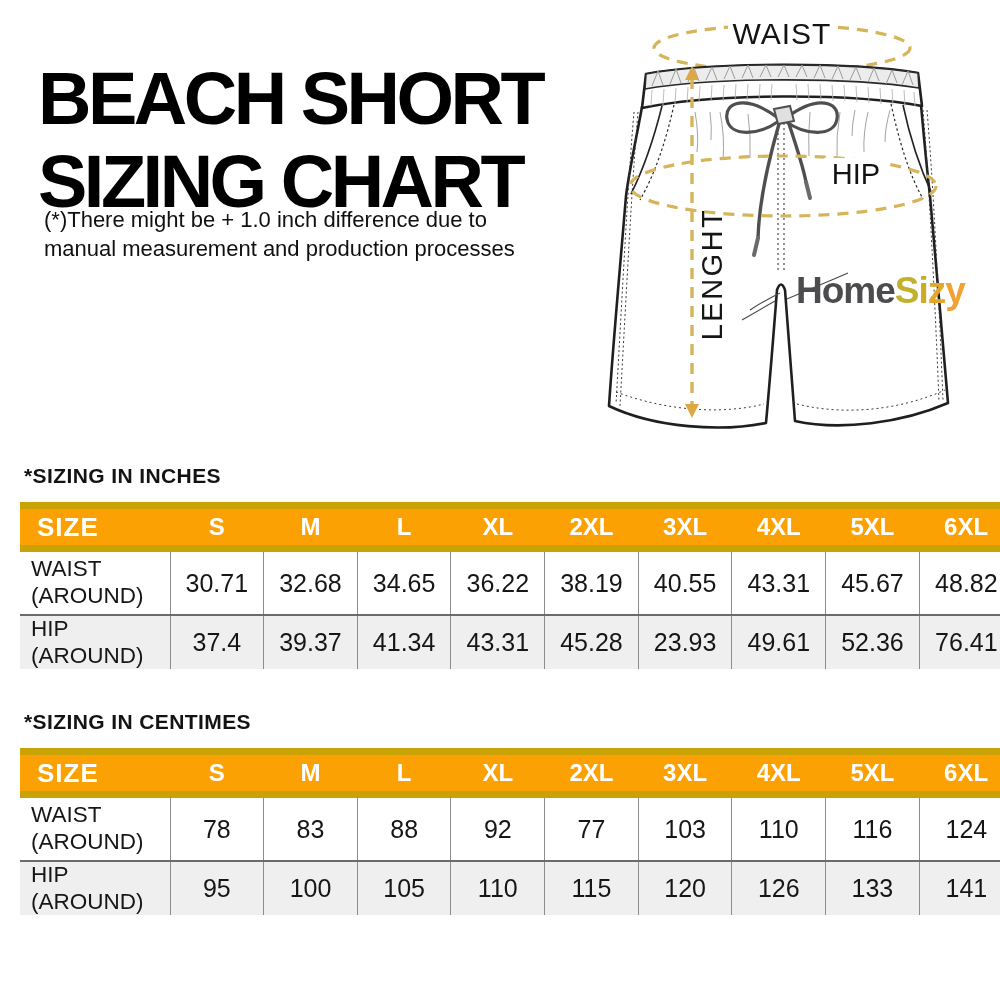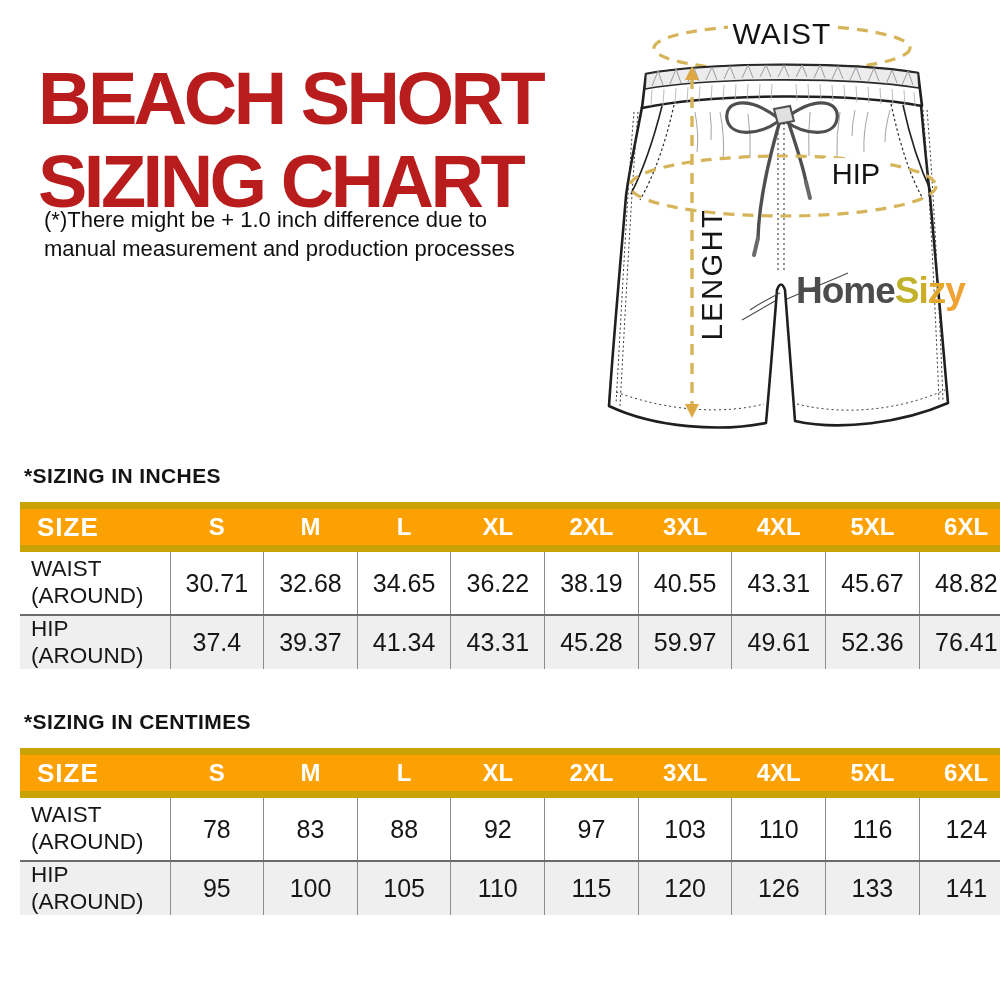--- a/index.html
+++ b/index.html
@@ -4,21 +4,21 @@
 <style>
   html,body{margin:0;padding:0;overflow:hidden;}
   body{
     width:1000px;height:1000px;position:relative;background:#ffffff;
     font-family:"Liberation Sans", sans-serif;
   }
   
   .title{
     position:absolute;left:38px;top:14px;
     font-size:74px;font-weight:bold;line-height:1.12;letter-spacing:-3.5px;
-    color:#b91c1c;white-space:nowrap;margin-top:44px;
+    color:#000000;white-space:nowrap;margin-top:44px;
   }
   .disclaimer{
     position:absolute;left:44px;top:184px;
     font-size:22px;line-height:1.3;color:#101010;
   }
   
   .shorts-figure{position:absolute;left:600px;top:0;width:400px;height:455px;margin:0;}
   
   .table-heading{
     position:absolute;left:24px;margin:0;
@@ -202,21 +202,21 @@
         <td>45.67</td>
         <td>48.82</td>
       </tr>
       <tr class="row-alt">
         <td class="label-col">HIP (AROUND)</td>
         <td>37.4</td>
         <td>39.37</td>
         <td>41.34</td>
         <td>43.31</td>
         <td>45.28</td>
-        <td>59.97</td>
+        <td>23.93</td>
         <td>49.61</td>
         <td>52.36</td>
         <td>76.41</td>
       </tr>
     </tbody>
   </table>
 
 <h2 class="table-heading" id="heading-cm">*SIZING IN CENTIMES</h2>
 <table class="size-table" id="table-cm">
     <colgroup>
@@ -245,21 +245,21 @@
         <th>6XL</th>
       </tr>
     </thead>
     <tbody>
       <tr class="row-main">
         <td class="label-col">WAIST (AROUND)</td>
         <td>78</td>
         <td>83</td>
         <td>88</td>
         <td>92</td>
-        <td>97</td>
+        <td>77</td>
         <td>103</td>
         <td>110</td>
         <td>116</td>
         <td>124</td>
       </tr>
       <tr class="row-alt">
         <td class="label-col">HIP (AROUND)</td>
         <td>95</td>
         <td>100</td>
         <td>105</td>

